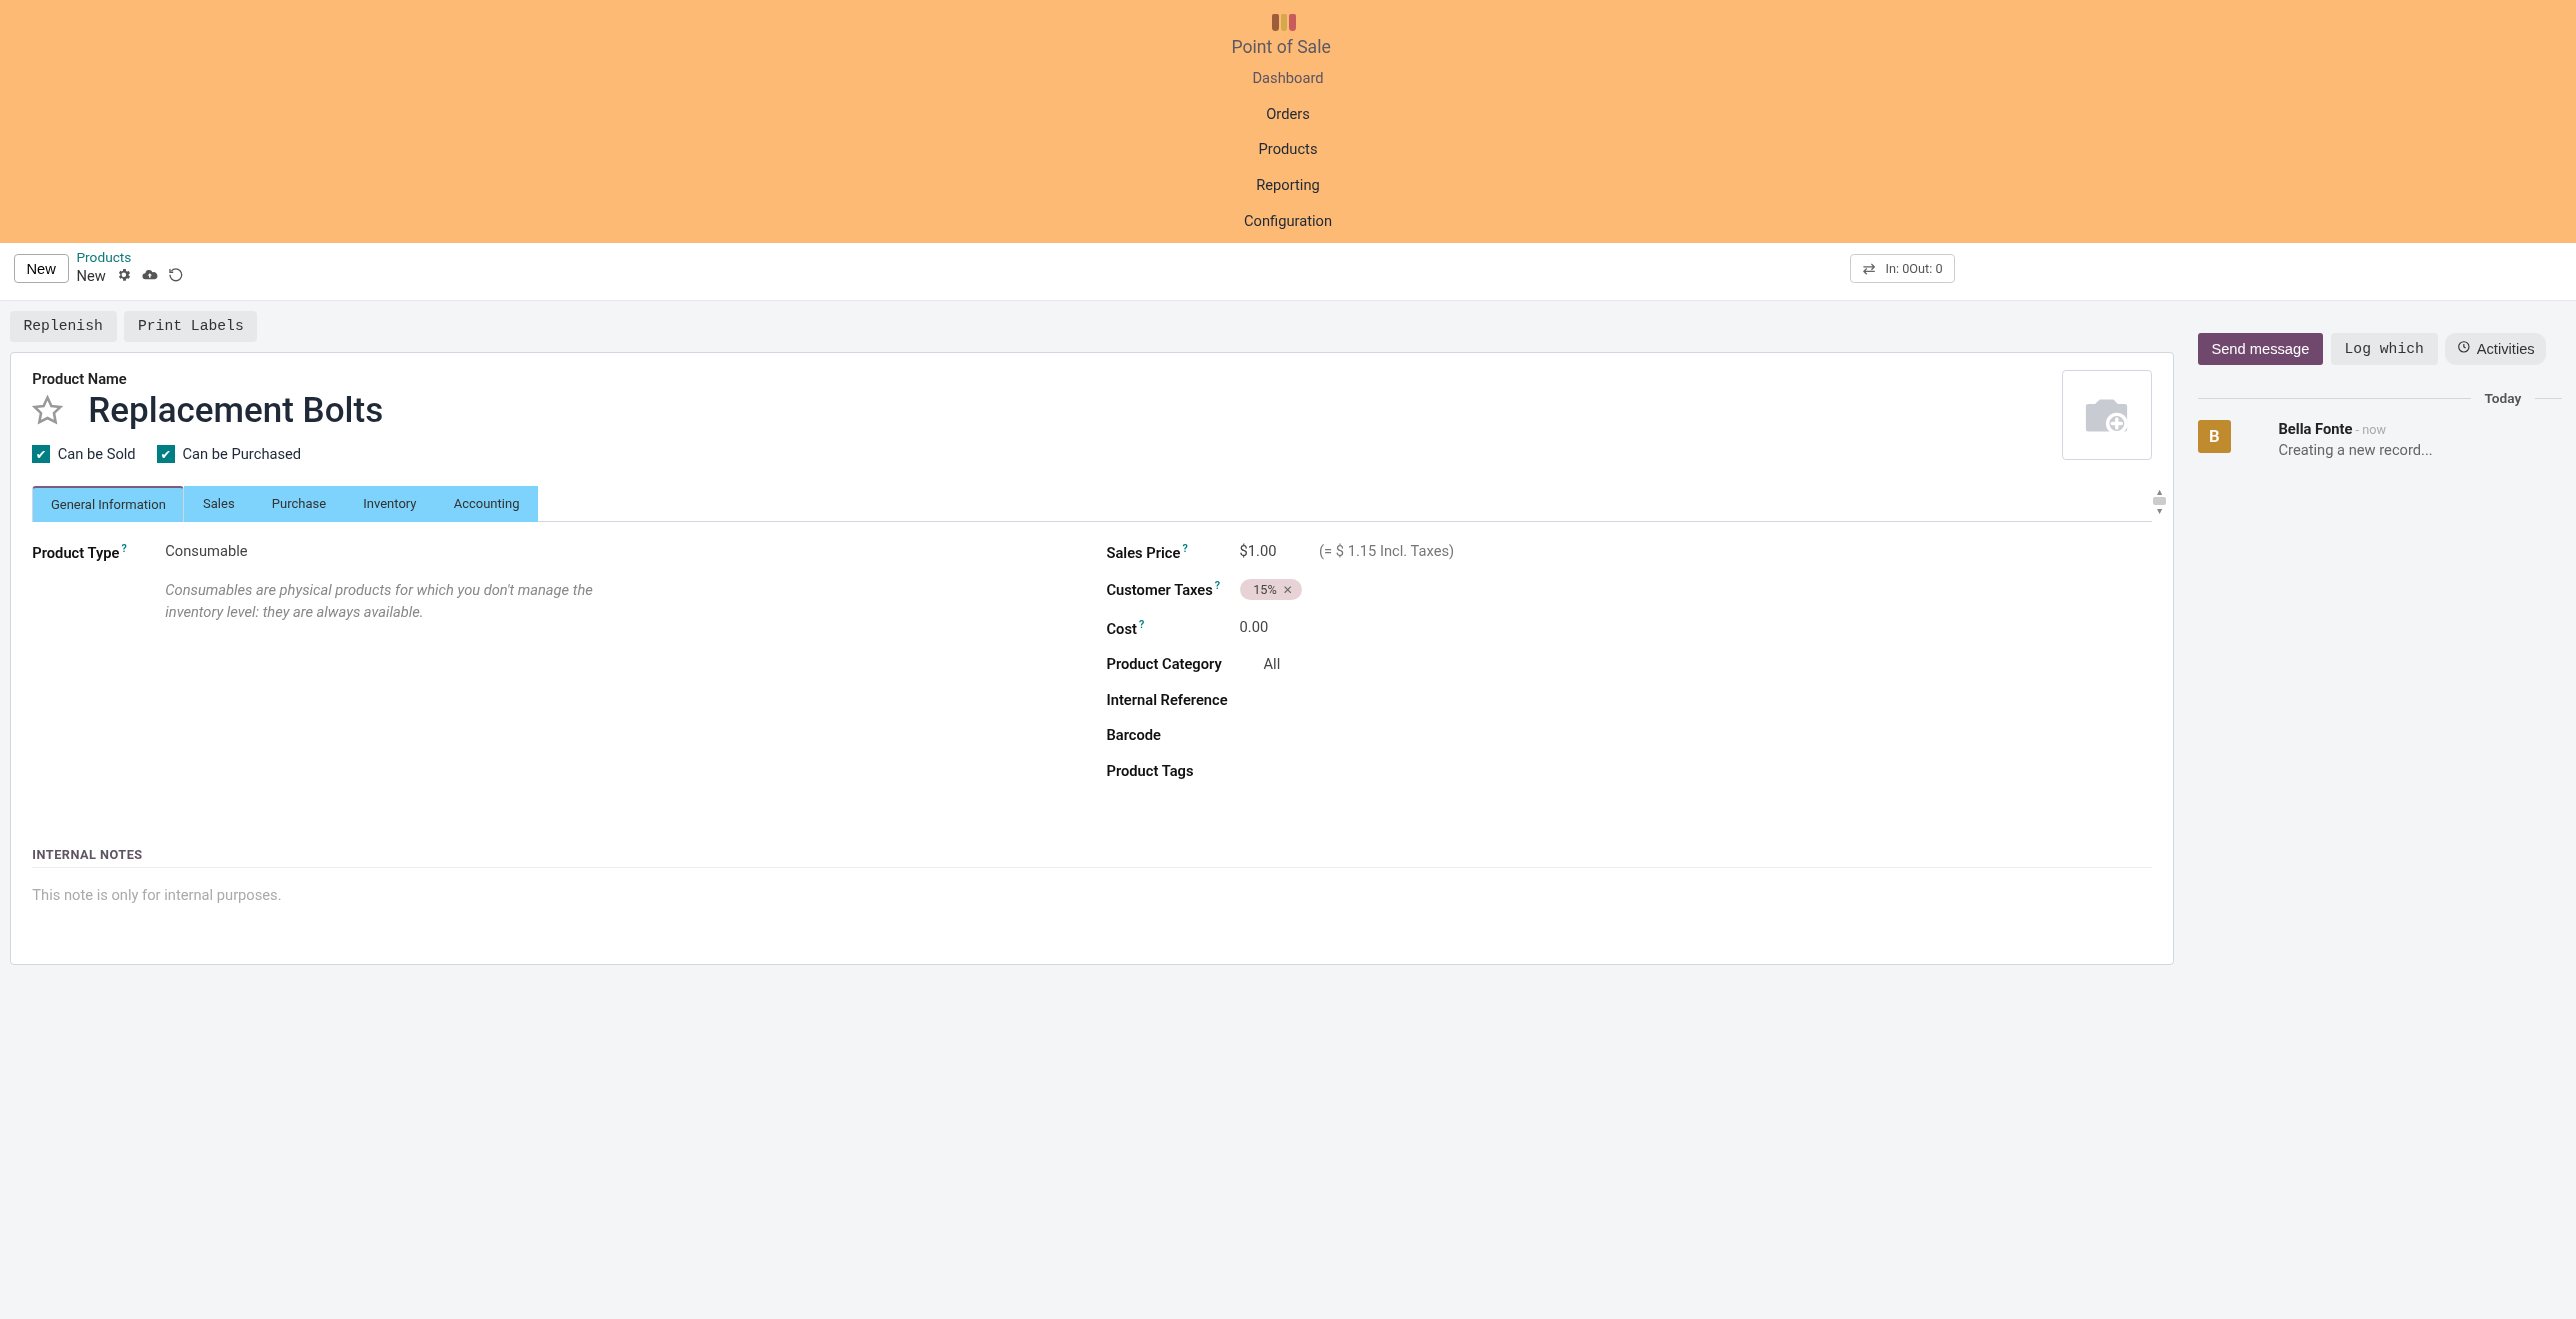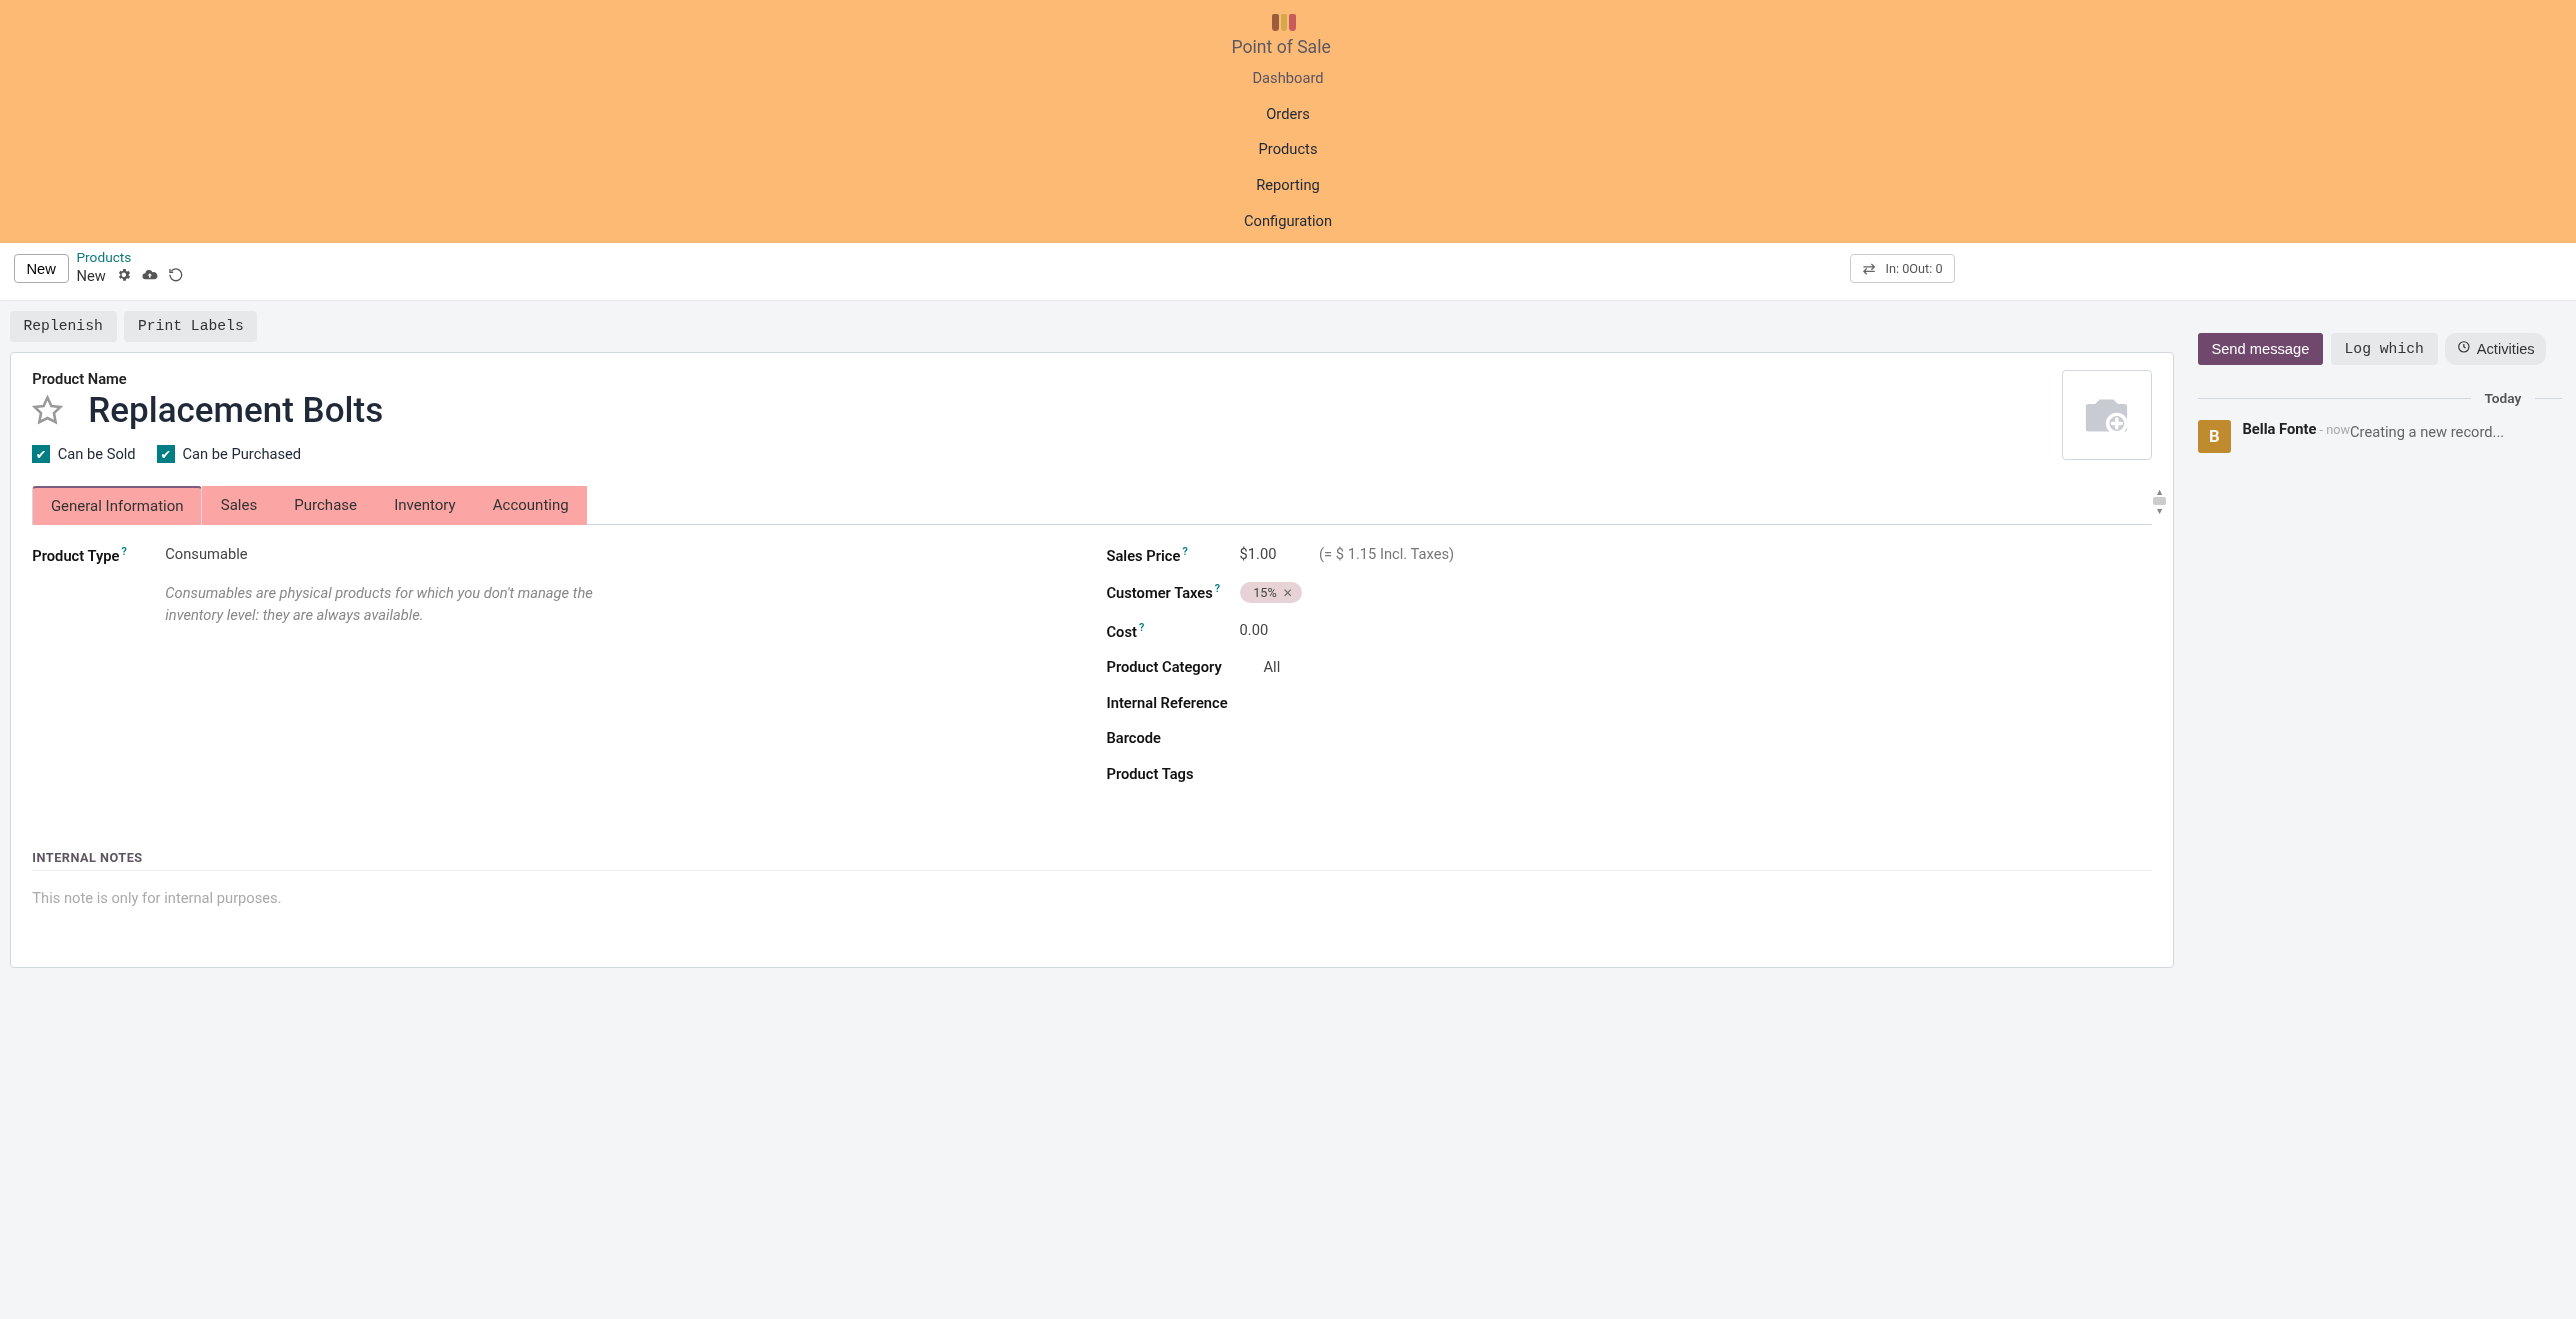--- a/index.html
+++ b/index.html
@@ -179,28 +179,28 @@
   .image-placeholder svg { color:#c8ccd2; }
   
   
   .tabs-wrap { position:relative; margin-top:21.5px; }
   .tabs {
     display:flex;
     border-bottom:1px solid #d0d7de;
   }
   .tab {
     padding:9.8px 17.6px;
-    font-size:15px;
+    font-size:13px;
     color:#333;
     cursor:pointer;
     border:1px solid transparent;
     border-bottom:none;
     position:relative;
     top:1px;
-    background:#fca5a5;
+    background:#7dd3fc;
   }
   .tab.active {
     border-color:#d0d7de;
     border-top:2px solid #7b5c7e;
     border-radius:3.9px 3.9px 0 0;
   }
   .tab-scrollbar {
     position:absolute;
     right:-15.7px;
     top:0;
@@ -297,21 +297,21 @@
     content:""; flex:1; height:1px; background:#d0d7de;
   }
   .today-divider::after { flex:0.1; }
   .log-entry { display:flex; gap:11.8px; }
   .avatar {
     width:33px; height:33px; border-radius:2.9px;
     background:#c08a2e; color:#fff;
     display:flex; align-items:center; justify-content:center;
     font-size:16.7px; font-weight:600;
   }
-  .entry-body { display:flex; flex-direction:row; }
+  .entry-body { display:flex; flex-direction:column;margin-left:36px; }
   .entry-head { font-size:14.7px; }
   .entry-head .user { font-weight:700; color:#222; }
   .entry-head .time { color:#aaa; font-size:12.7px; }
   .entry-text { color:#666; font-size:14.7px; margin-top:2.9px; }
   
 </style>
 </head>
 <body>
 
 <div class="topnav">

